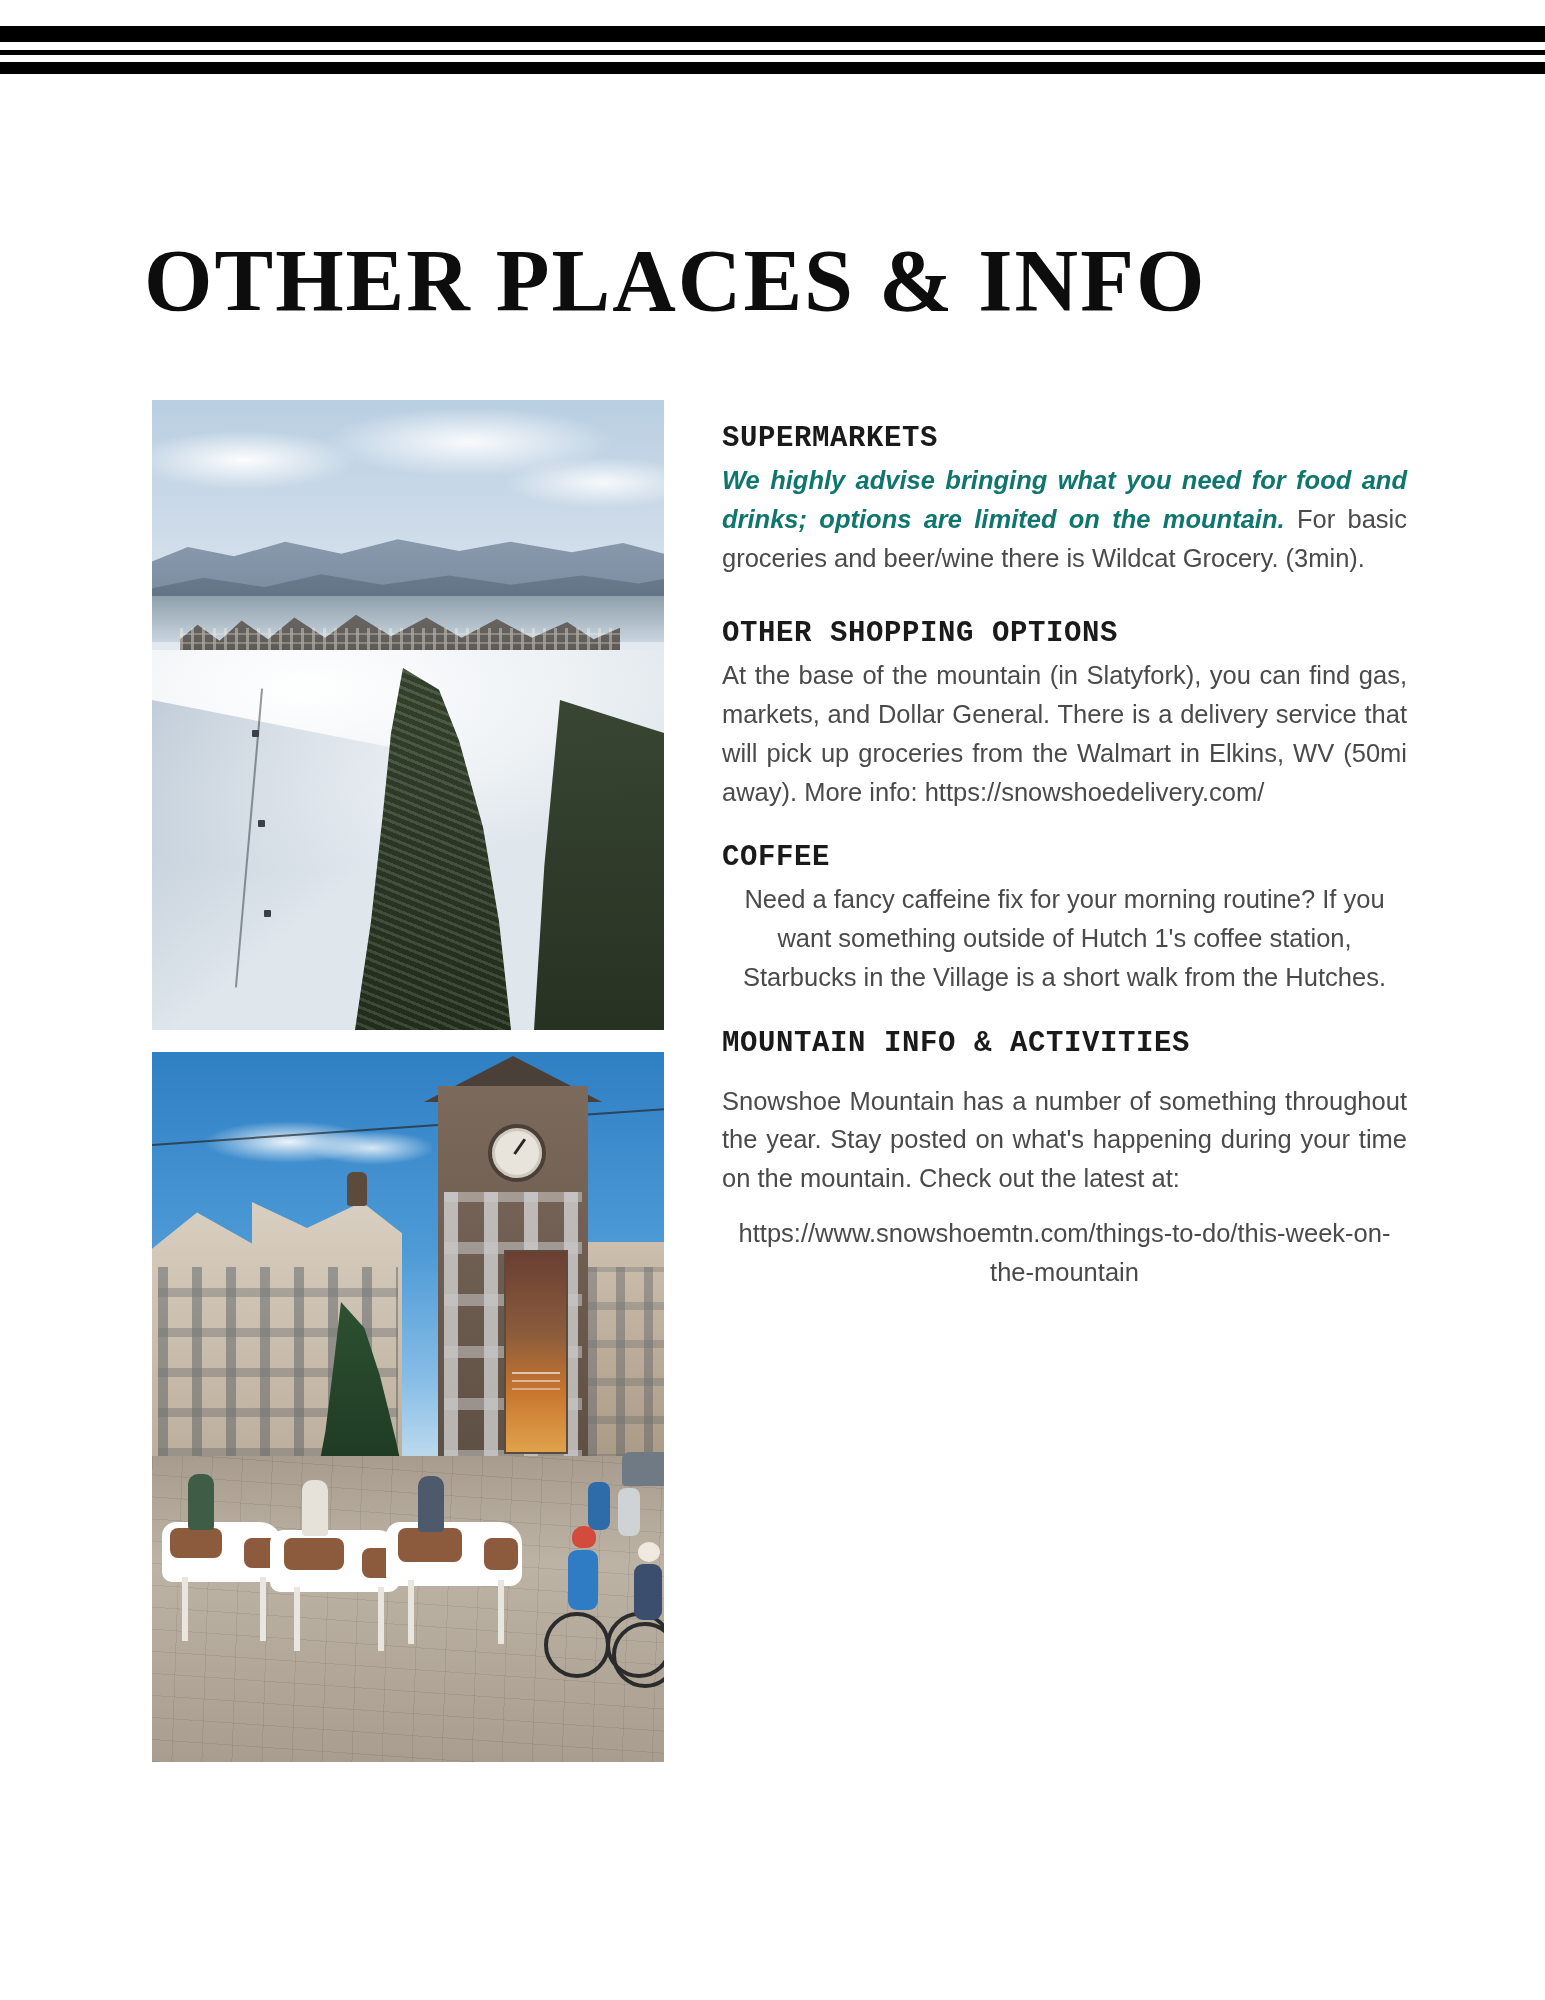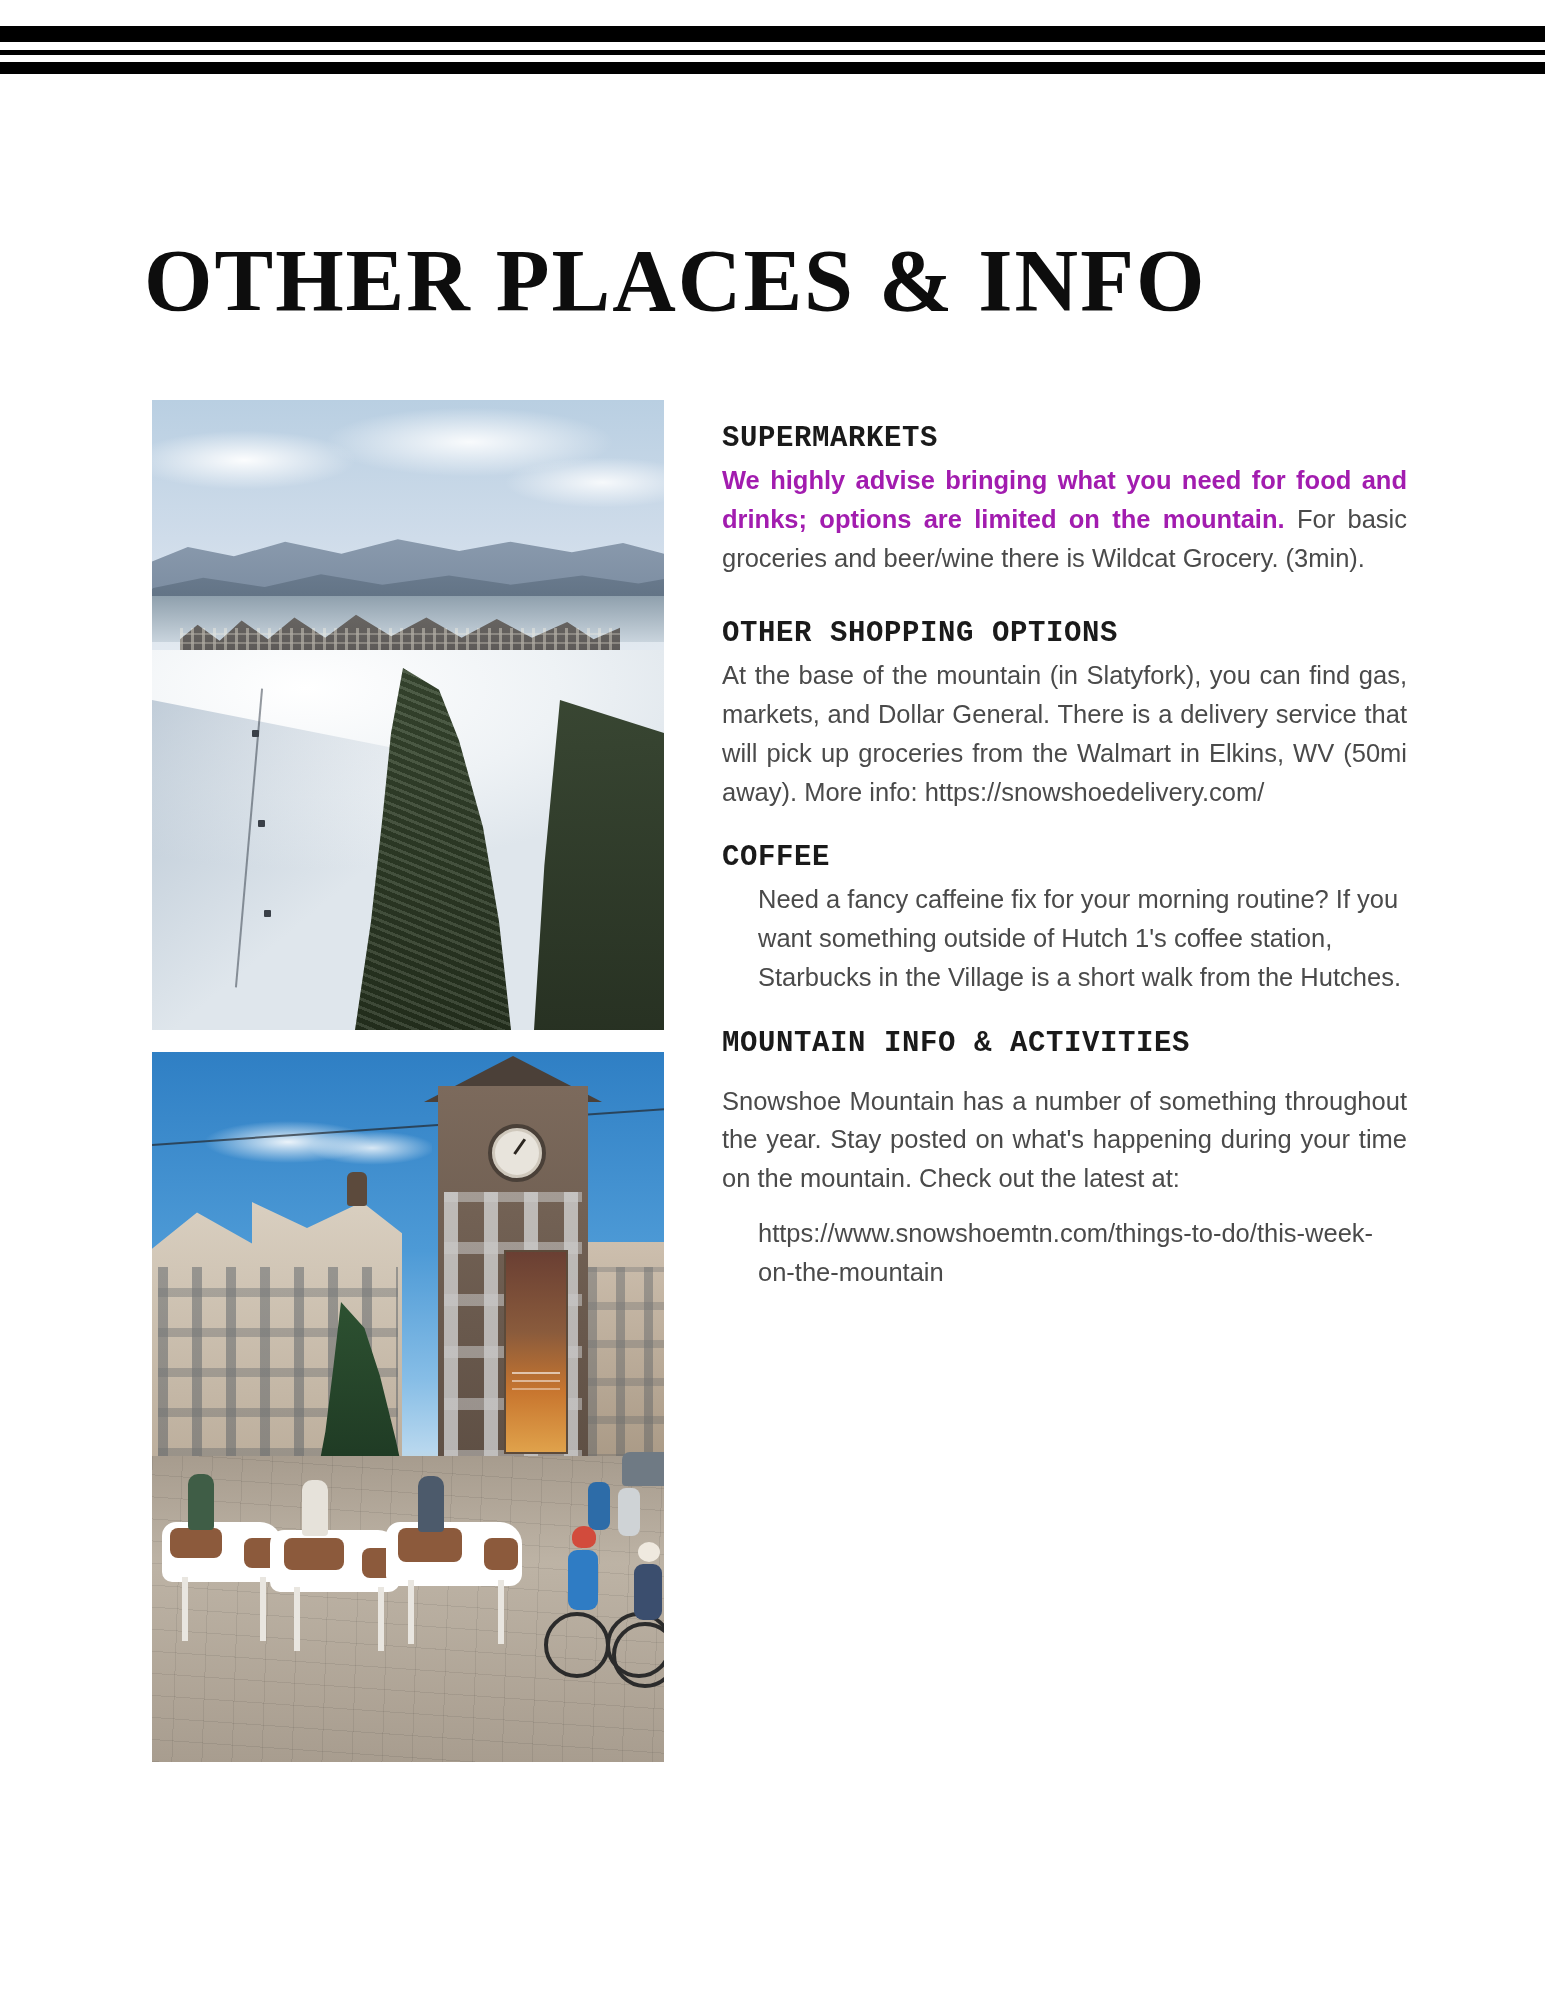--- a/index.html
+++ b/index.html
@@ -320,22 +320,22 @@
     margin: 0 0 6px 0;
   }
   .sec-body {
     font-family: "Liberation Sans", sans-serif;
     font-size: 25.5px;
     line-height: 1.52;
     color: #4a4a4a;
     text-align: justify;
     margin: 0;
   }
-  .sec-body.left { text-align: left; margin-left: 36px; }
-  .sec-body b { color: #a21caf; }
+  .sec-body.left { text-align: center; }
+  .sec-body b { color: #0f766e; font-style: italic; }
   .block { margin-bottom: 40px; }
   .block.tight { margin-bottom: 30px; }
   .gap-sm { height: 16px; }
 </style>
 </head>
 <body>
 
 <div class="top-bars">
   <div class="bar bar-1"></div>
   <div class="bar bar-2"></div>

